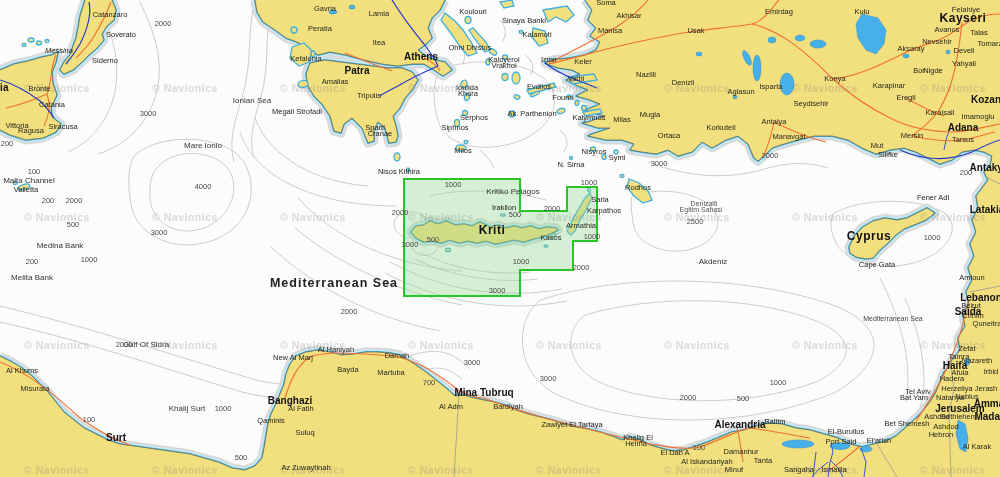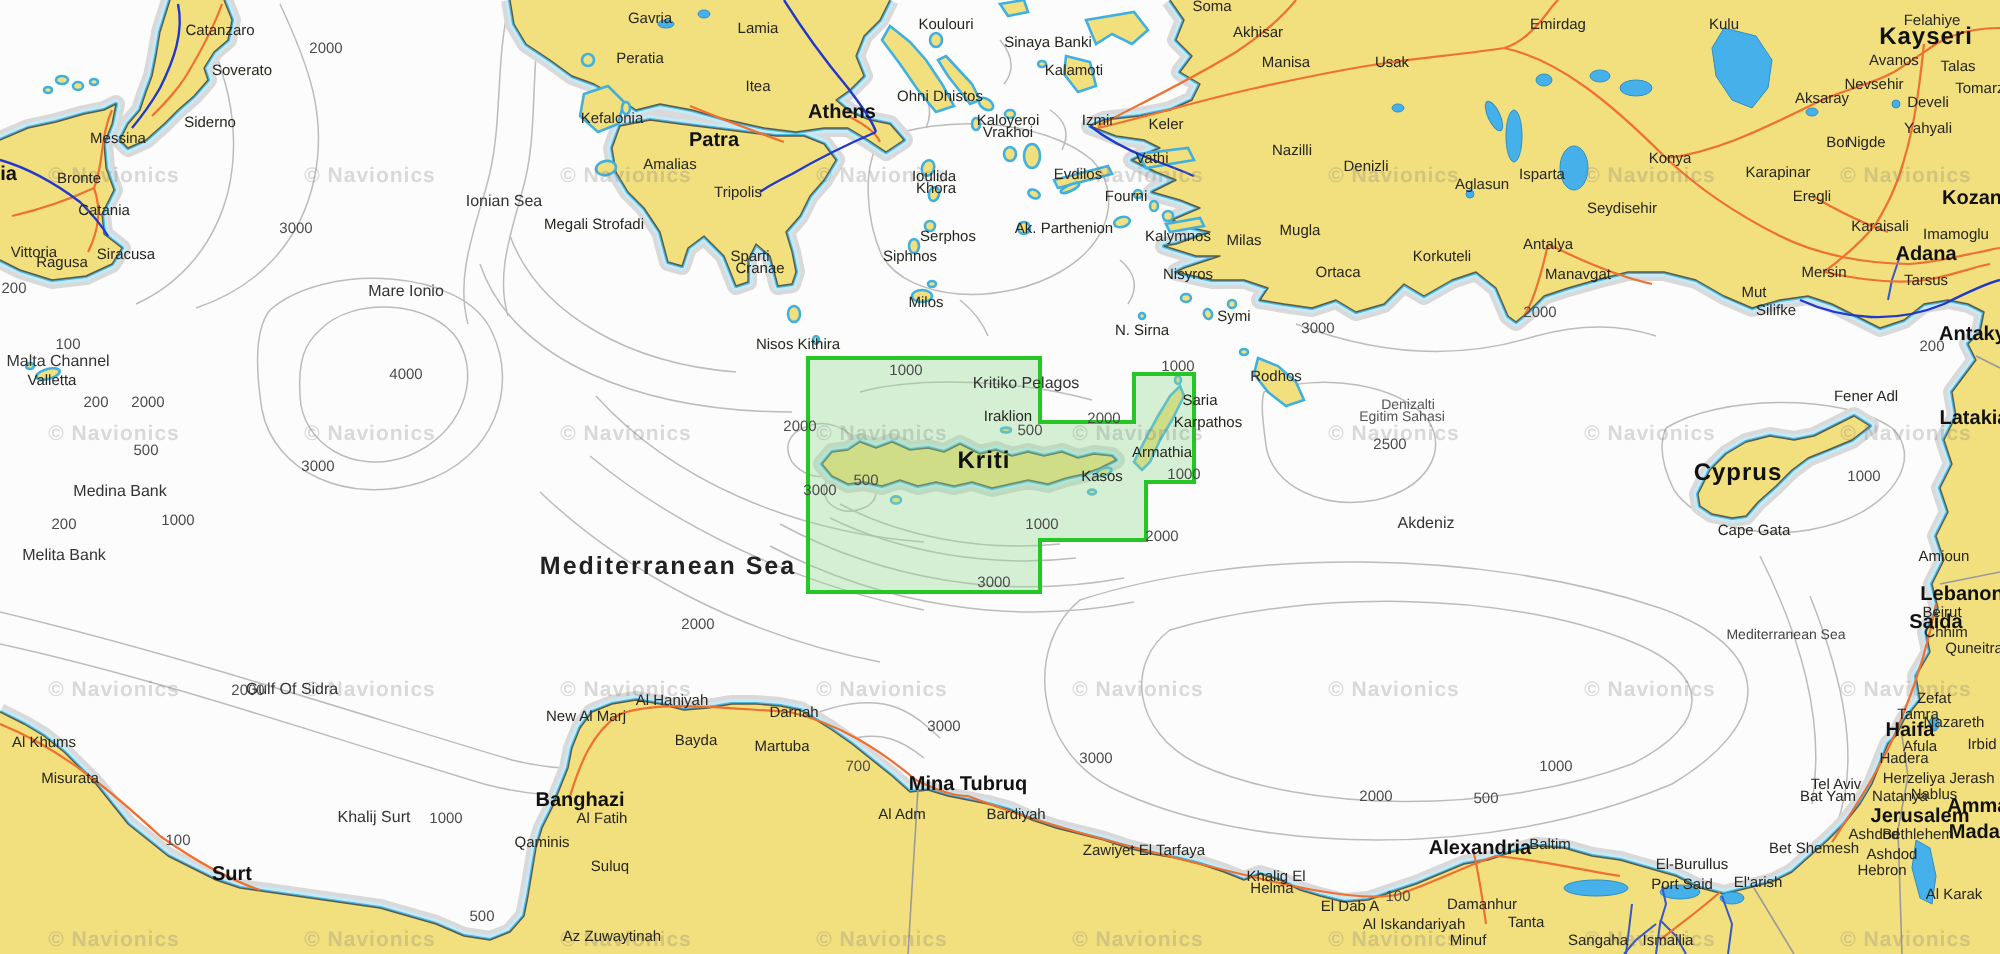--- a/index.html
+++ b/index.html
@@ -280,21 +280,21 @@
       <span class="wm" style="left: 441px; top: 470px;">© Navionics</span>
       <span class="wm" style="left: 569px; top: 470px;">© Navionics</span>
       <span class="wm" style="left: 697px; top: 470px;">© Navionics</span>
       <span class="wm" style="left: 825px; top: 470px;">© Navionics</span>
       <span class="wm" style="left: 953px; top: 470px;">© Navionics</span>
     </div>
 <div id="labels">
       <span class="lb c" style="left: 110px; top: 15px;">Catanzaro</span>
       <span class="lb c" style="left: 121px; top: 35px;">Soverato</span>
       <span class="lb c" style="left: 105px; top: 61px;">Siderno</span>
-      <span class="lb c" style="left: 59px; top: 69px;">Messina</span>
+      <span class="lb c" style="left: 59px; top: 51px; font-style: italic;">Messina</span>
       <span class="lb c" style="left: 23px; top: 89px; padding-left: 33px;">Bronte</span>
       <span class="lb c" style="left: 52px; top: 105px;">Catania</span>
       <span class="lb c" style="left: 17px; top: 126px;">Vittoria</span>
       <span class="lb c" style="left: 31px; top: 131px;">Ragusa</span>
       <span class="lb c" style="left: 63px; top: 127px;">Siracusa</span>
       <span class="lb b" style="left: -6px; top: 88px;">Sicilia</span>
       <span class="lb s" style="left: 29px; top: 181px;">Malta Channel</span>
       <span class="lb c" style="left: 26px; top: 190px;">Valletta</span>
       <span class="lb s" style="left: 203px; top: 146px;">Mare Ionio</span>
       <span class="lb s" style="left: 252px; top: 101px;">Ionian Sea</span>
@@ -321,35 +321,35 @@
       <span class="lb c" style="left: 467px; top: 88px;">Ioulida</span>
       <span class="lb c" style="left: 468px; top: 94px;">Khora</span>
       <span class="lb c" style="left: 474px; top: 118px;">Serphos</span>
       <span class="lb c" style="left: 455px; top: 128px;">Siphnos</span>
       <span class="lb c" style="left: 463px; top: 151px;">Milos</span>
       <span class="lb c" style="left: 576px; top: 79px;">Vathi</span>
       <span class="lb c" style="left: 539px; top: 87px;">Evdilos</span>
       <span class="lb c" style="left: 563px; top: 98px;">Fourni</span>
       <span class="lb c" style="left: 532px; top: 114px;">Ak. Parthenion</span>
       <span class="lb c" style="left: 589px; top: 118px;">Kalymnos</span>
-      <span class="lb c" style="left: 594px; top: 137px;">Nisyros</span>
+      <span class="lb c" style="left: 594px; top: 152px;">Nisyros</span>
       <span class="lb c" style="left: 617px; top: 158px;">Symi</span>
       <span class="lb c" style="left: 638px; top: 188px;">Rodhos</span>
       <span class="lb c" style="left: 571px; top: 165px;">N. Sirna</span>
       <span class="lb c" style="left: 399px; top: 172px;">Nisos Kithira</span>
       <span class="lb s" style="left: 513px; top: 192px;">Kritiko Pelagos</span>
       <span class="lb c" style="left: 504px; top: 208px;">Iraklion</span>
       <span class="lb B" style="left: 492px; top: 230px;">Kriti</span>
       <span class="lb c" style="left: 600px; top: 200px; text-align: right;">Saria</span>
       <span class="lb c" style="left: 604px; top: 211px;">Karpathos</span>
       <span class="lb c" style="left: 581px; top: 226px;">Armathia</span>
       <span class="lb c" style="left: 551px; top: 238px;">Kasos</span>
       <span class="lb c" style="left: 606px; top: 3px;">Soma</span>
       <span class="lb c" style="left: 629px; top: 16px;">Akhisar</span>
-      <span class="lb c" style="left: 643px; top: 31px;">Manisa</span>
+      <span class="lb c" style="left: 610px; top: 31px;">Manisa</span>
       <span class="lb c" style="left: 696px; top: 31px;">Usak</span>
       <span class="lb c" style="left: 779px; top: 12px;">Emirdag</span>
       <span class="lb c" style="left: 549px; top: 60px;">Izmir</span>
       <span class="lb c" style="left: 583px; top: 62px;">Keler</span>
       <span class="lb c" style="left: 646px; top: 75px;">Nazilli</span>
       <span class="lb c" style="left: 683px; top: 83px;">Denizli</span>
       <span class="lb c" style="left: 741px; top: 92px;">Aglasun</span>
       <span class="lb c" style="left: 771px; top: 87px;">Isparta</span>
       <span class="lb c" style="left: 835px; top: 79px;">Konya</span>
       <span class="lb c" style="left: 811px; top: 104px;">Seydisehir</span>

